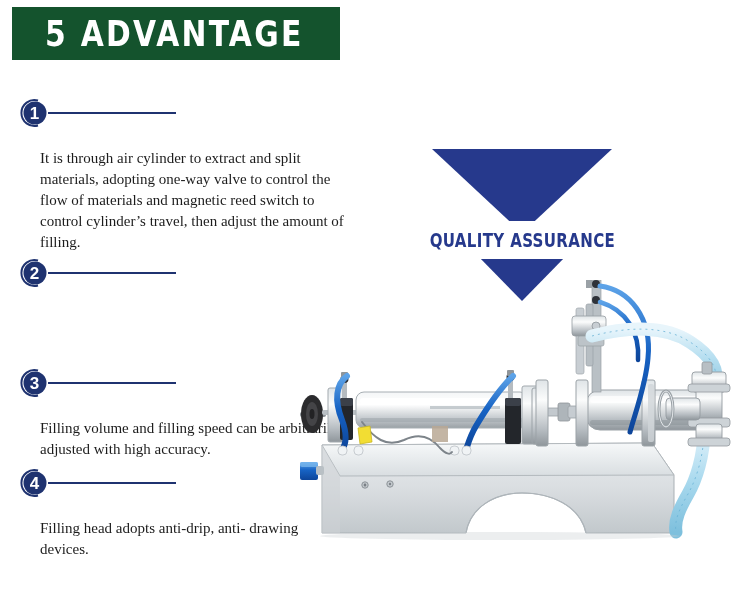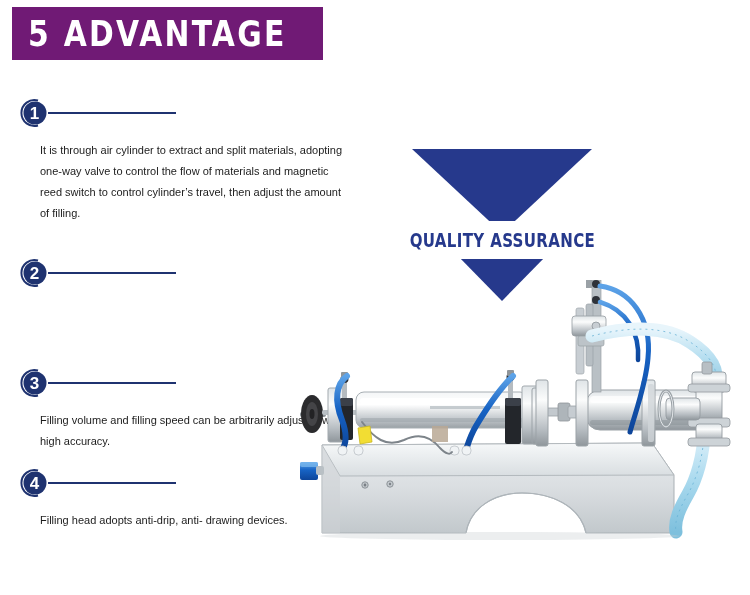--- a/index.html
+++ b/index.html
@@ -8,22 +8,22 @@
     background:#ffffff;
     font-family:"Liberation Sans", sans-serif;
     position:relative;
     overflow:hidden;
   }
   .page { position:relative; width:750px; height:595px; background:#fff; }
 
   
   .title-banner{
     position:absolute; left:12px; top:7px;
-    height:53px; padding:0 14px 0 16px;
-    background:#701a75;
+    height:53px; padding:0 14px 0 33px;
+    background:#14532d;
     display:flex; align-items:center;
   }
   .title-text{
     color:#ffffff;
     font-family:"Liberation Sans Narrow","DejaVu Sans Condensed","Liberation Sans",sans-serif;
     font-size:36px; font-weight:bold;
     letter-spacing:2.5px;
     transform:scaleX(0.92);
     transform-origin:left center;
     white-space:nowrap;
@@ -48,30 +48,30 @@
     padding-left:3px;
     line-height:1;
     pointer-events:none;
   }
   .adv-rule{
     position:absolute; left:32px; top:14px;
     width:128px; height:2px;
     background:#1f3370;
   }
   .adv-text{
-    margin-top:12px;
+    margin-top:20px;
     padding-left:24px;
     color:#1c1c1c;
-    font-size:11px;
+    font-size:15px;
     line-height:21px;
-    font-family:Liberation Sans, sans-serif;
+    font-family:Liberation Serif, serif;
   }
 
   
-  .qa{ position:absolute; left:412px; top:149px; width:180px; height:152px;text-decoration:underline; }
+  .qa{ position:absolute; left:432px; top:149px; width:180px; height:152px;text-decoration:underline; }
   .qa-tri-top{
     position:absolute; left:0; top:0;
     width:0; height:0;
     border-left:90px solid transparent;
     border-right:90px solid transparent;
     border-top:84px solid #26398c;
   }
   .qa-tri-bot{
     position:absolute; left:45px; top:106px;
     width:0; height:0;

